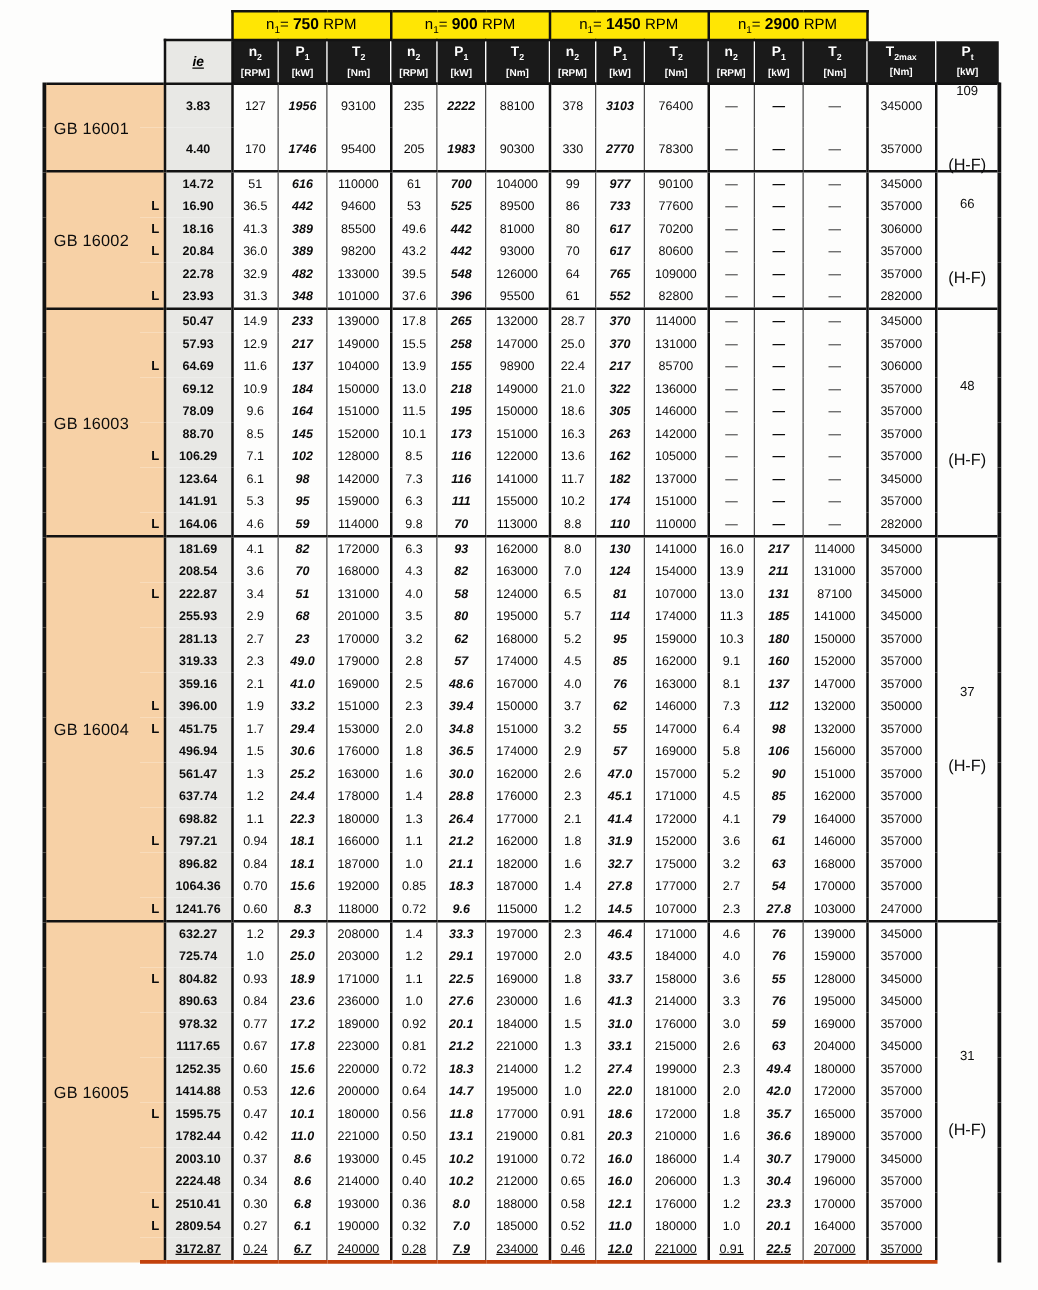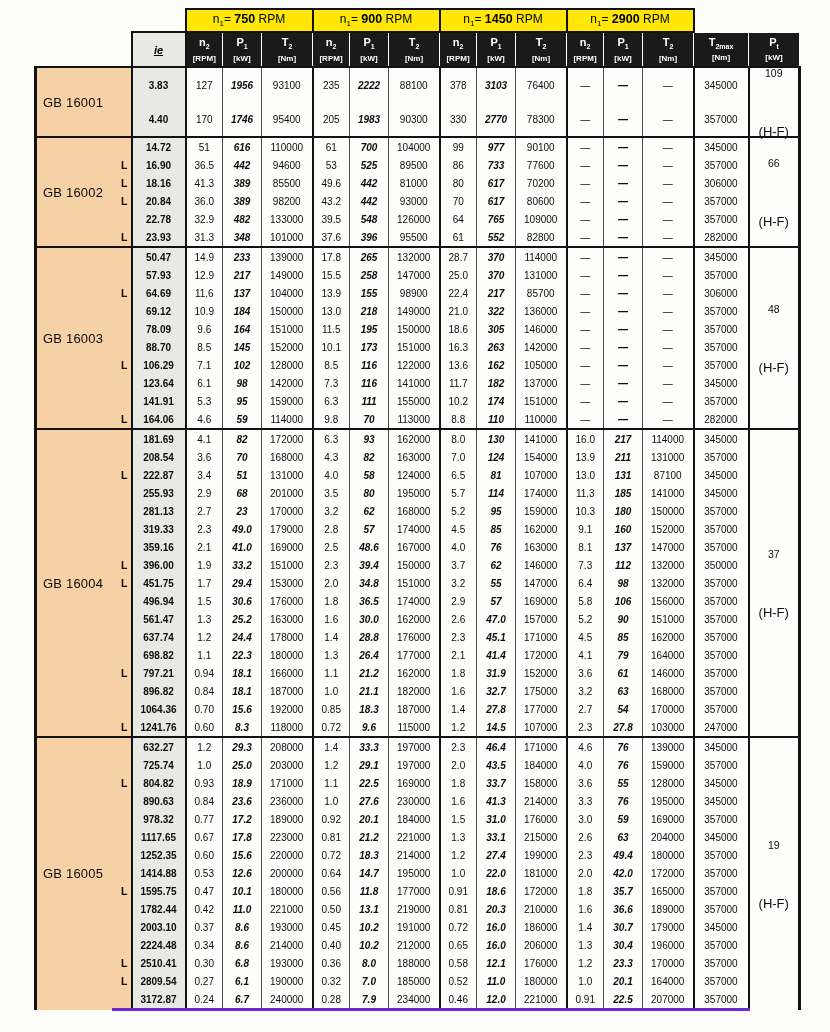--- a/index.html
+++ b/index.html
@@ -20,21 +20,21 @@
   td.model{background:#f7d1a6;border-left:3px solid #121212;font-weight:normal;font-size:13px;text-align:left;padding-left:6px;letter-spacing:.2px;}
   td.lmark{background:#f7d1a6;border-right:2.5px solid #121212;font-weight:bold;font-size:10.5px;text-align:right;padding-right:3px;}
   td.iev{background:#e8e8e5;border-right:2.5px solid #121212;font-weight:bold;font-size:10px;margin-left:17px;}
   td.n2{border-left:2.5px solid #121212;}
   td.p1{font-weight:bold;font-style:italic;border-left:1px solid #4a4a4a;}
   td.t2{border-left:1px solid #4a4a4a;}
   td.t2max{border-left:2.5px solid #121212;border-right:2.5px solid #121212;margin-left:45px;}
   td.pt{border-right:3px solid #121212;font-size:10.5px;}
   td.pt .note{font-size:13px;line-height:9px;margin-top:48px;}
   tr.secfirst td{border-top:2.5px solid #121212;}
-  tr.lastrow td{border-bottom:3px solid #6d28d9;}
+  tr.lastrow td{border-bottom:3px solid #c2410c;text-decoration:underline;}
 </style>
 </head>
 <body>
 
 <div class="page">
   <table>
     <colgroup>
       <col style="width:76px">
         <col style="width:20px">
         <col style="width:54px">
@@ -752,21 +752,21 @@
           <td class="p1">33.3</td>
           <td class="t2">197000</td>
           <td class="n2">2.3</td>
           <td class="p1">46.4</td>
           <td class="t2">171000</td>
           <td class="n2">4.6</td>
           <td class="p1">76</td>
           <td class="t2">139000</td>
           <td class="t2max">345000</td>
           <td class="pt" rowspan="15">
-            <div class="ptval">19</div>
+            <div class="ptval">31</div>
             <div class="note">(H-F)</div>
           </td>
         </tr>
         <tr>
           <td class="lmark"></td>
           <td class="iev">725.74</td>
           <td class="n2">1.0</td>
           <td class="p1">25.0</td>
           <td class="t2">203000</td>
           <td class="n2">1.2</td>

